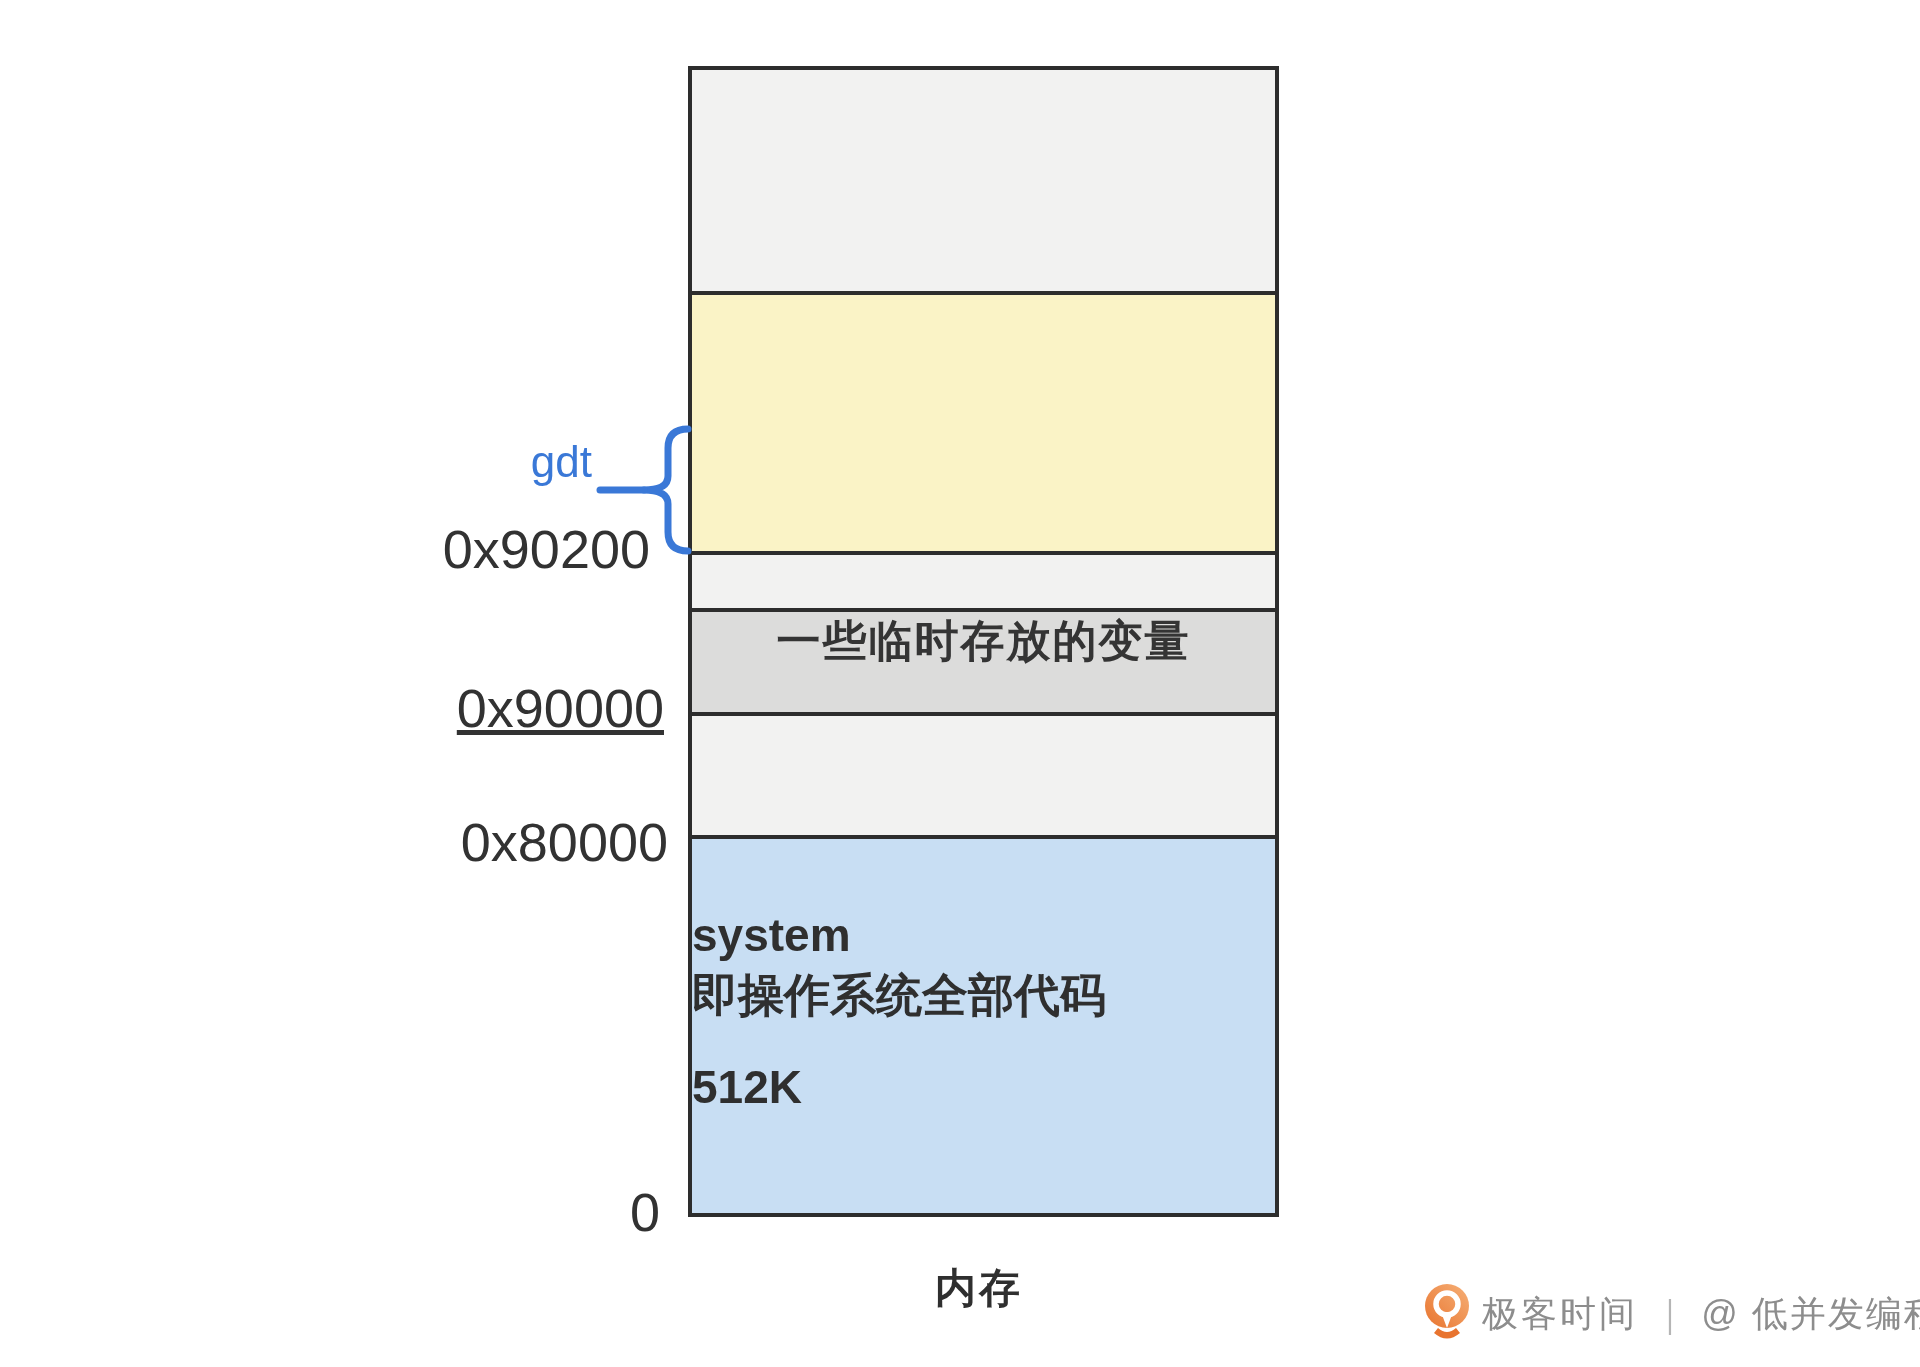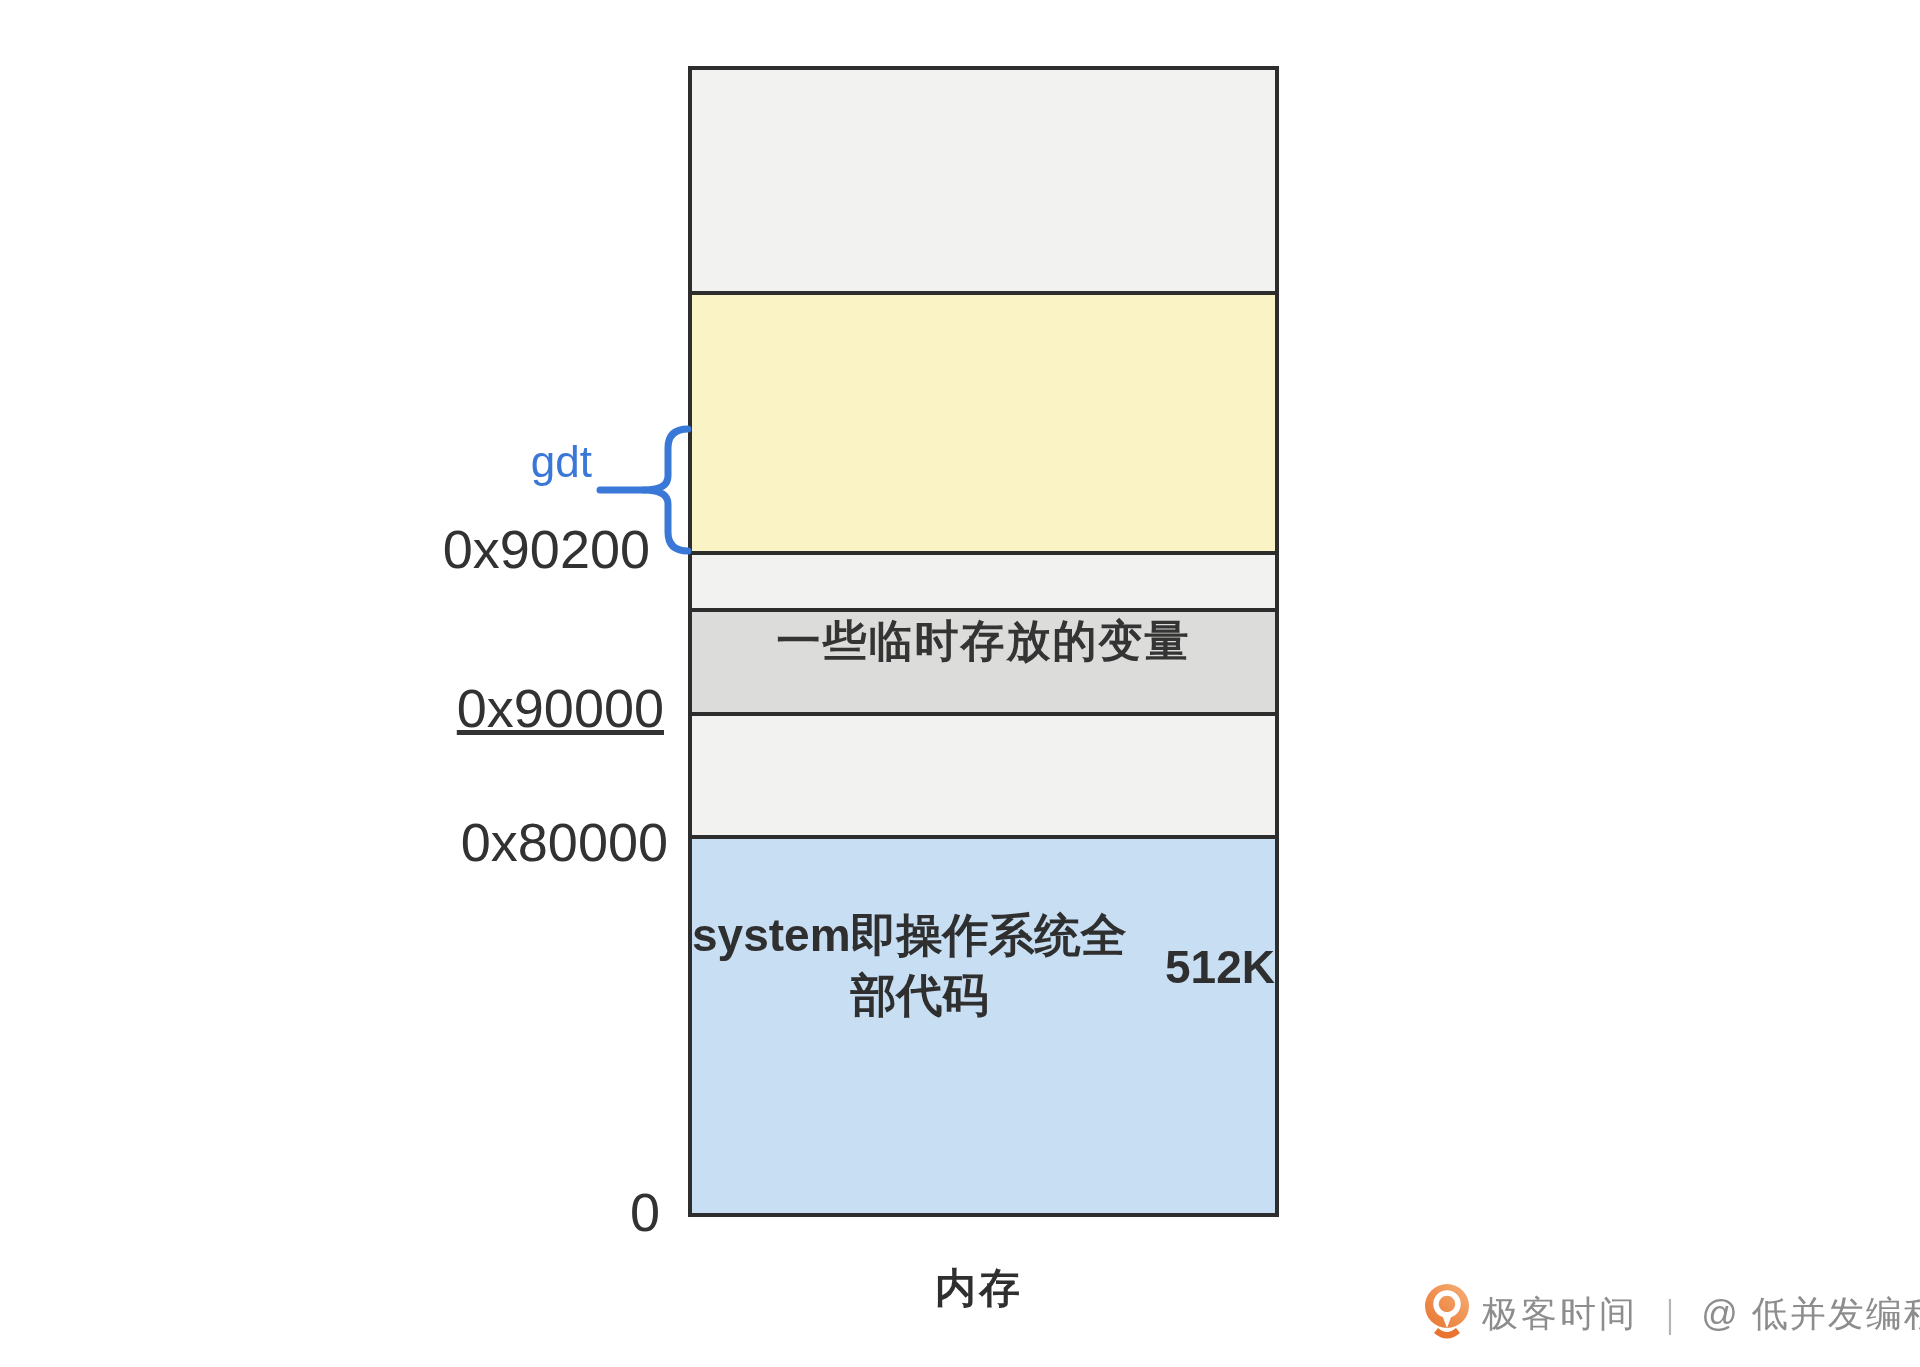--- a/index.html
+++ b/index.html
@@ -26,21 +26,21 @@
     position:relative;
   }
   .mem-section + .mem-section{border-top:4px solid #2d2d2d;}
   .sec-free-top{height:221px;}
   .sec-setup{height:260px;}
   .sec-gap1{height:57px;}
   .sec-vars{height:104px;font-size:44px;font-weight:700;color:#343434;letter-spacing:2px;}
   .sec-gap2{height:123px;}
   .sec-system{
     height:378px;
-    flex-direction:row;justify-content:flex-start;
+    flex-direction:column;justify-content:flex-start;
     padding-top:66px;
     font-size:46px;font-weight:700;color:#2f2f2f;
   }
   .sec-system .line{line-height:60px;}
   .sec-system .size-line{line-height:60px;margin-top:32px;}
   
   .gdt-badge{
     position:absolute;left:16px;top:272px;
     width:162px;height:84px;
     border-radius:16px;

